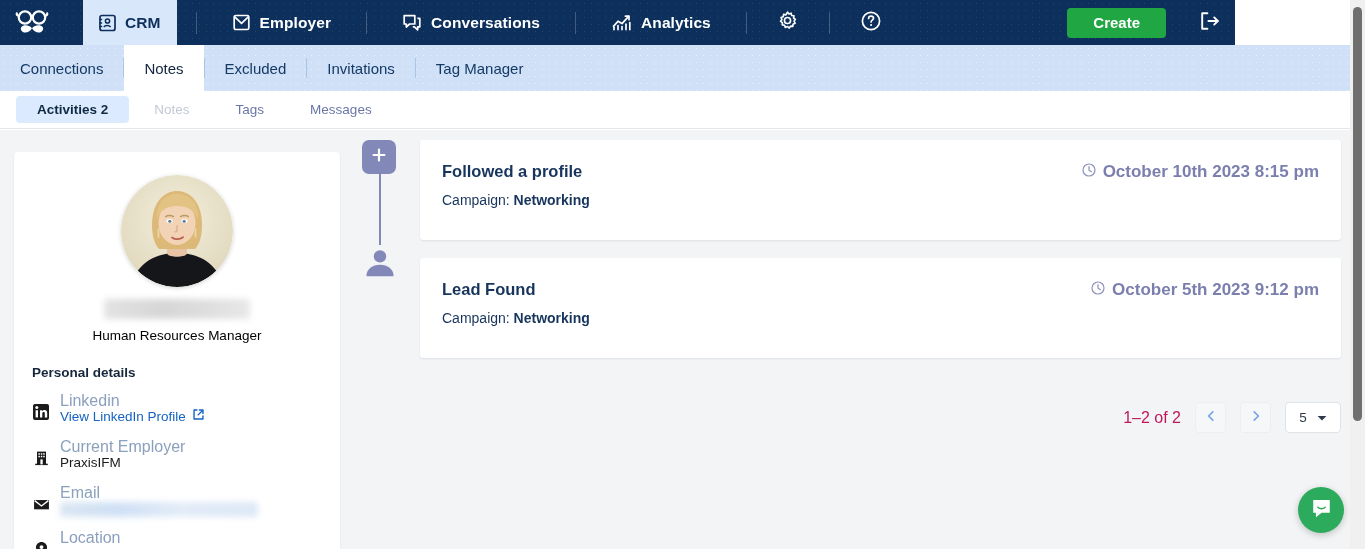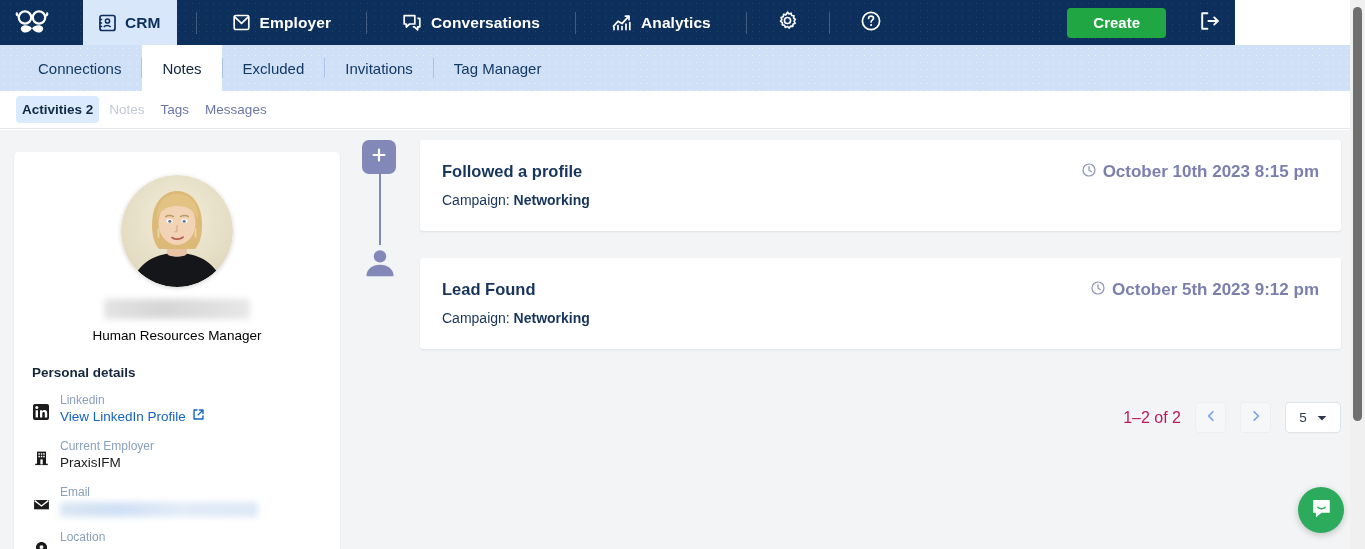--- a/index.html
+++ b/index.html
@@ -45,38 +45,38 @@
     font-family: Liberation Sans, sans-serif; cursor: pointer;
   }
   .logout-btn { width: 50px; height: 45px; display: flex; align-items: center; justify-content: center; }
 
   
   .sectiontabs {
     position: absolute; left: 0; top: 45px; width: 1365px; height: 46px;
     background: #cfe0f7;
     background-image: radial-gradient(circle, rgba(255,255,255,0.55) 0.6px, transparent 0.7px);
     background-size: 7px 7px;
-    display: flex; align-items: stretch; padding-left: 18px;
+    display: flex; align-items: stretch;
   }
   .sectiontab {
     display: flex; align-items: center; padding: 0 20px;
     font-size: 15px; color: #143a66; white-space: nowrap; cursor: pointer;
     position: relative;
   }
   .sectiontab.active { background: #ffffff; color: #12253f; }
   .tab-div { width: 1px; align-self: center; height: 20px; background: #a9c4e6; }
 
   
   .subtabs {
     position: absolute; left: 0; top: 91px; width: 1365px; height: 38px;
     background: #ffffff; display: flex; align-items: center; padding-left: 16px; gap: 4px;
     border-bottom: 1px solid #e3e7ec;
   }
   .subtab {
-    font-size: 13.5px; color: #6b76a8; padding: 6px 6px; border-radius: 4px;
+    font-size: 13.5px; color: #6b76a8; padding: 6px 21px; border-radius: 4px;
     cursor: pointer; white-space: nowrap; font-weight: 400;
   }
   .subtab.active { background: #dbeafe; color: #102a43; font-weight: 700; }
   .subtab.muted { color: #c3c8d4; }
 
   
   .body-area {
     position: absolute; left: 0; top: 130px; width: 1365px; height: 419px;
     background: #f2f4f6;
   }
@@ -100,21 +100,21 @@
   .headline {
     text-align: center; font-size: 13.5px; color: #000000; margin-top: 9px;
   }
   .pd-title {
     font-size: 13.5px; font-weight: 700; color: #16273d; margin: 22px 0 0 18px;
   }
   .detail-row {
     display: flex; align-items: flex-start; gap: 10px; margin: 13px 0 0 18px;
   }
   .detail-icon { width: 18px; height: 20px; display: flex; align-items: center; justify-content: center; flex: 0 0 18px; margin-top: 9px; }
-  .detail-label { font-size: 12px; color: #8aa0bd; line-height: 15px; }
+  .detail-label { font-size: 16px; color: #8aa0bd; line-height: 15px; }
   .detail-value { font-size: 13.5px; color: #1b1b1b; line-height: 18px; }
   .detail-value.link { color: #1563c1; display: flex; align-items: center; gap: 6px; cursor: pointer; }
   .value-blur {
     width: 198px; height: 15px; margin-top: 2px;
     background: linear-gradient(90deg,#dbe6f3,#cfe0f5 30%,#e2ecf8 60%,#dde8f6);
     filter: blur(3px); border-radius: 2px;
   }
 
   
   .timeline { position: absolute; left: 362px; top: 10px; width: 36px; }
@@ -122,21 +122,21 @@
     width: 34px; height: 34px; border-radius: 7px; background: #8289b8;
     display: flex; align-items: center; justify-content: center; cursor: pointer;
   }
   .tl-line { width: 1.6px; height: 71px; background: #8289b8; margin: 0 auto; }
   .tl-person { display: flex; justify-content: center; margin-top: 2px; }
 
   
   .act-card {
     position: absolute; left: 420px; width: 921px;
     background: #ffffff; border-radius: 3px; box-shadow: 0 1px 2px rgba(16,32,60,.09);
-    padding: 22px 22px 23px 22px;
+    padding: 22px 22px 32px 22px;
   }
   .act-head { display: flex; align-items: flex-start; justify-content: space-between; }
   .act-title { font-size: 16.5px; font-weight: 700; color: #17355c; }
   .act-time {
     display: flex; align-items: center; gap: 7px;
     font-size: 17px; font-weight: 700; color: #7a7fae;
   }
   .act-sub { margin-top: 10px; font-size: 14px; color: #17355c; }
   .act-sub b { font-weight: 700; }
 

